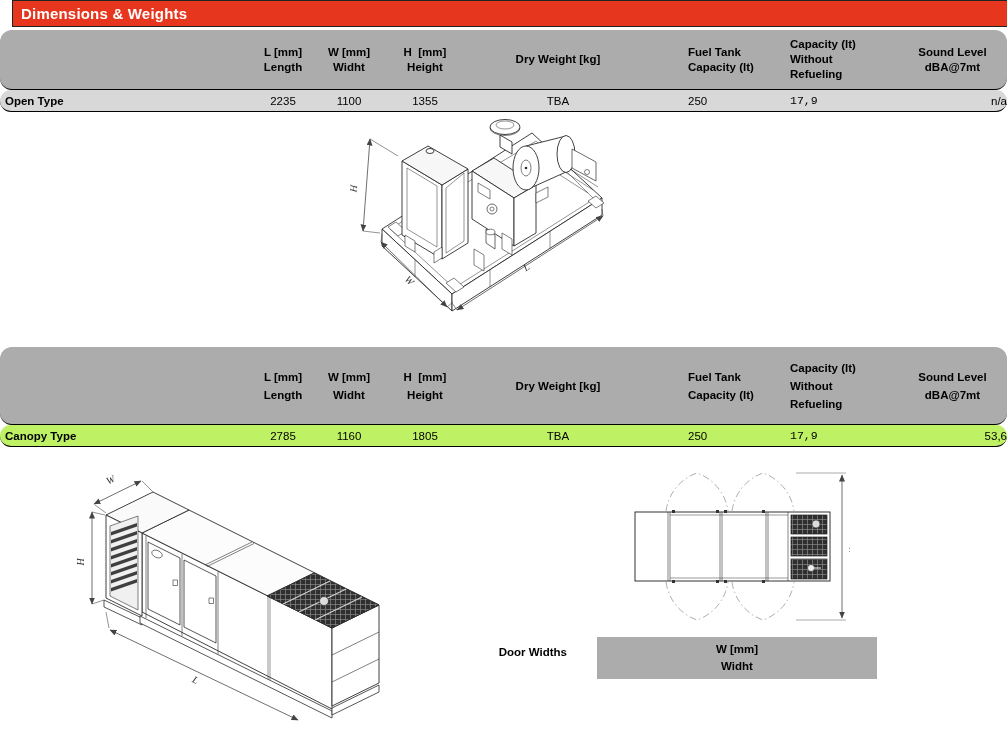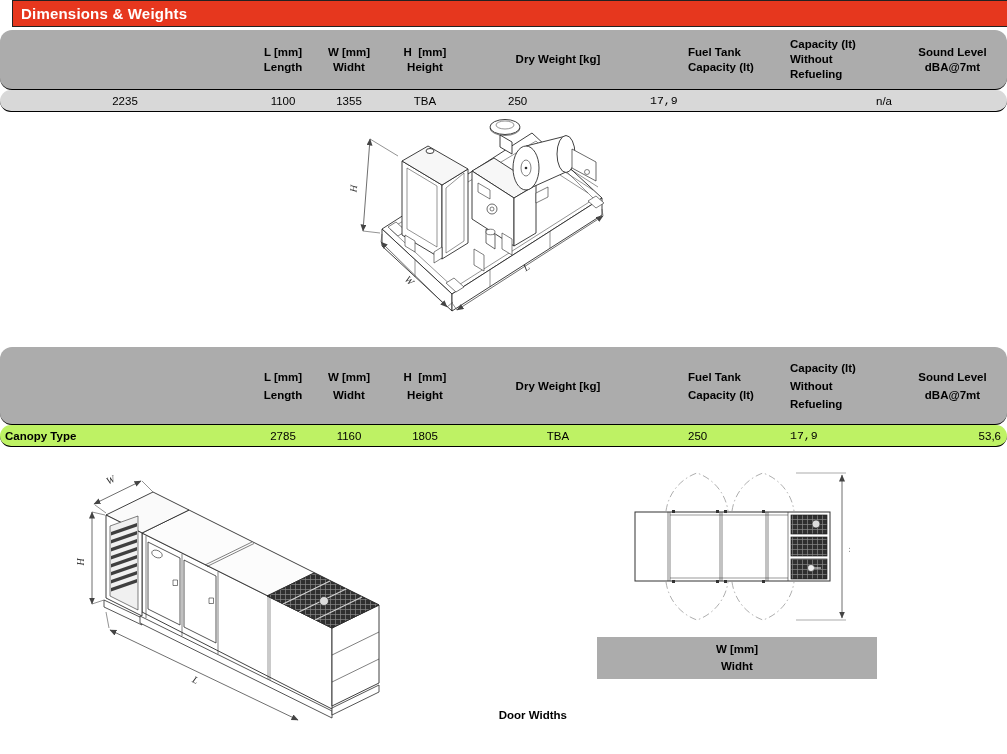--- a/index.html
+++ b/index.html
@@ -21,27 +21,27 @@
   .h2 .hc { line-height:18px; }
   .c-center { align-items:center; text-align:center; }
   .c-left40 { align-items:flex-start; padding-left:40px; }
   .c-left2  { align-items:flex-start; padding-left:2px; }
   .rowline { height:22px; border-bottom:1px solid #000; font-size:11.5px; align-items:center; }
   .rowline > div { display:flex; align-items:center; height:100%; }
   .rl-label { font-weight:bold; padding-left:5px; }
   .rl-center { justify-content:center; }
   .rl-left40 { padding-left:40px; }
   .rl-left2 { padding-left:2px;font-family:Liberation Mono, monospace; }
-  .rl-right { justify-content:flex-end; padding-right:6px; }
+  .rl-right { justify-content:flex-end; }
 
   
   .door-table { position:absolute; left:597px; top:637px; width:280px; font-size:11.5px; }
   .door-head { height:42px; text-align:center; font-weight:bold; line-height:17px; padding-top:4px; }
   .door-row { height:21px; text-align:center; line-height:21px; border-bottom:1px solid #bdbdbd; }
-  .door-label { position:absolute; left:420px; top:709px; width:147px; text-align:right;
+  .door-label { position:absolute; left:420px; top:646px; width:147px; text-align:right;
     font-weight:bold; font-size:11.5px; }
 
   .drawing { position:absolute; }
   svg text.dim { font-size:10px; font-style:italic; fill:#333; font-family:"Liberation Serif", serif; }
 </style>
 </head>
 <body>
 
 <div id="page">
 
@@ -75,20 +75,21 @@
       <div class="ln">Without</div>
       <div class="ln">Refueling</div>
     </div>
     <div class="hc c-center">
       <div class="ln">Sound Level</div>
       <div class="ln">dBA@7mt</div>
     </div>
   </div>
 
   <div class="dims-grid rowline" style="top: 90px; background: rgb(216, 216, 216);">
+    <div class="rl-label">Open Type</div>
     <div class="rl-center">2235</div>
     <div class="rl-center">1100</div>
     <div class="rl-center">1355</div>
     <div class="rl-center">TBA</div>
     <div class="rl-left40">250</div>
     <div class="rl-left2">17,9</div>
     <div class="rl-right">n/a</div>
   </div>
 
   <div class="drawing" style="left:340px; top:113px;">

